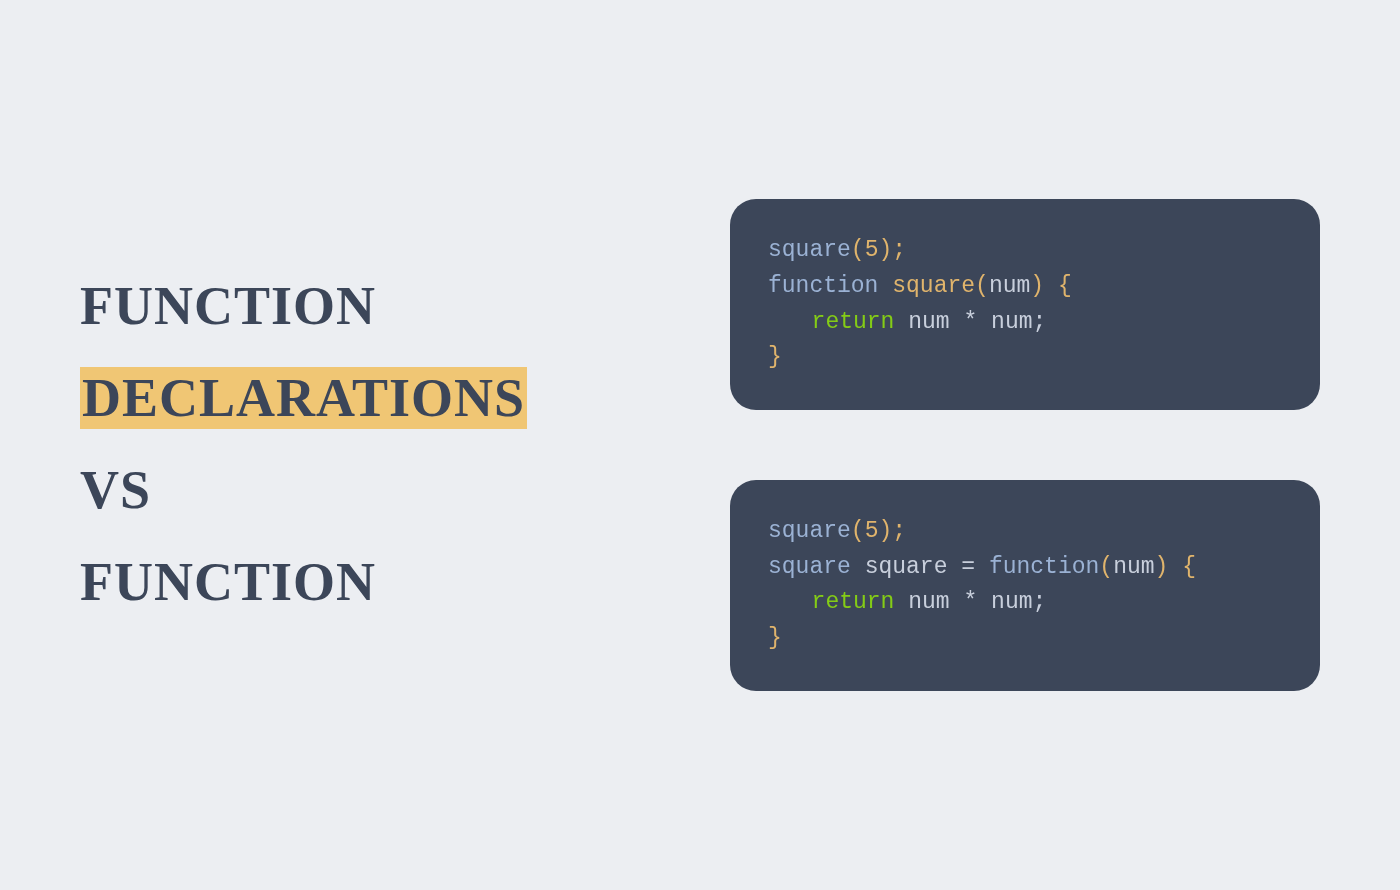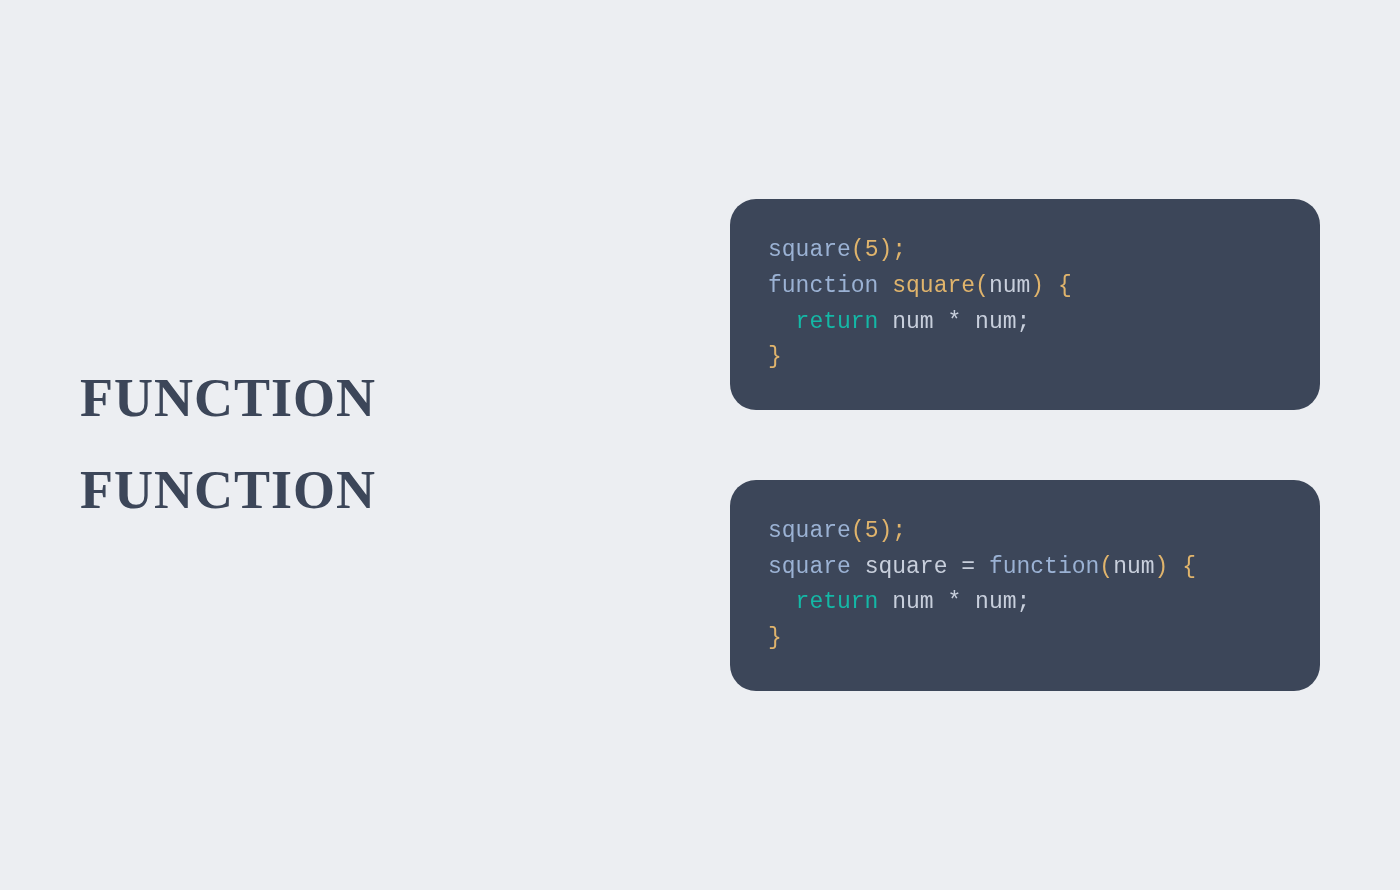--- a/index.html
+++ b/index.html
@@ -53,33 +53,35 @@
     color: #c8cfdc;
   }
   .codebox .line { display: block; white-space: pre; }
   .tok-call   { color: #9bb2d4; }
   .tok-num    { color: #e0b46c; }
   .tok-punc   { color: #e0b46c; }
   .tok-punc2  { color: #c8cfdc; }
   .tok-kw     { color: #9bb2d4; }
   .tok-fn     { color: #e0b46c; }
   .tok-param  { color: #c8cfdc; }
-  .tok-return { color: #14b8a6; }
+  .tok-return { color: #84cc16; margin-left: 16px; }
   .tok-var    { color: #c8cfdc; }
   .tok-op     { color: #c8cfdc; }
   .tok-eq     { color: #c8cfdc; }
 </style>
 </head>
 <body>
 
 <div class="container">
 
   <div class="left">
     <h1 class="heading">
       <span class="line">FUNCTION</span>
+      <span class="line"><span class="highlight">DECLARATIONS</span></span>
+      <span class="line">VS</span>
       <span class="line">FUNCTION</span>
     </h1>
   </div>
 
   <div class="right">
 
     <div class="codebox">
       <span class="line"><span class="tok-call">square</span><span class="tok-punc">(</span><span class="tok-num">5</span><span class="tok-punc">);</span></span>
       <span class="line"><span class="tok-kw">function</span><span> </span><span class="tok-fn">square</span><span class="tok-punc">(</span><span class="tok-param">num</span><span class="tok-punc">)</span><span> </span><span class="tok-punc">{</span></span>
       <span class="line"><span>  </span><span class="tok-return">return</span><span> </span><span class="tok-var">num</span><span> </span><span class="tok-op">*</span><span> </span><span class="tok-var">num</span><span class="tok-punc2">;</span></span>

